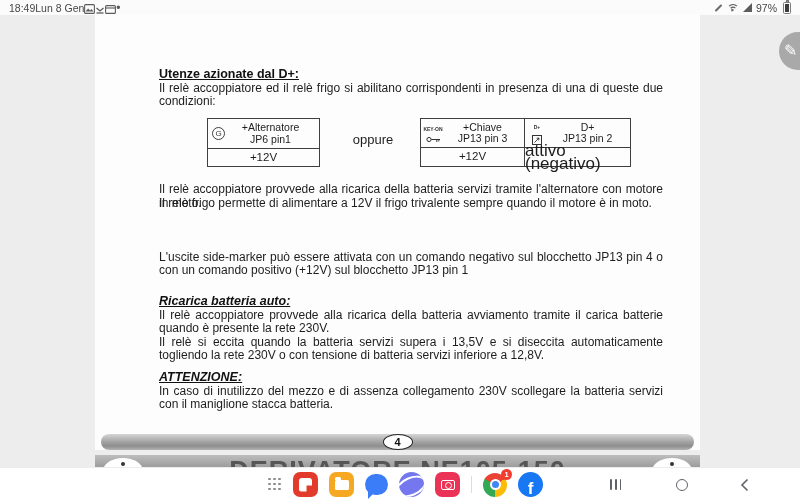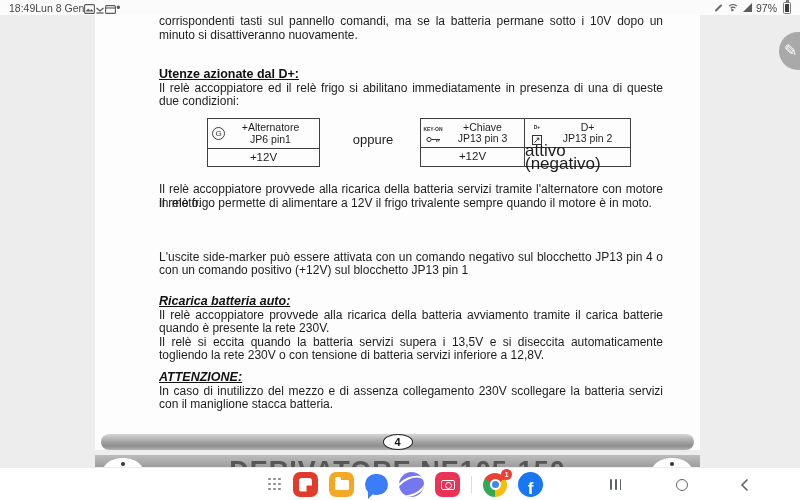--- a/index.html
+++ b/index.html
@@ -151,24 +151,23 @@
       </span>
     <span>97%</span>
     <span class="battery"></span>
   </div>
 </div>
 
 <div class="viewer">
   <div class="docpage">
     <div class="content">
 
-      <div class="para" style="top:0;">corrispondenti tasti sul pannello comandi, ma se la batteria permane sotto i 10V dopo un minuto si disattiveranno nuovamente.</div>
 
       <div class="h-sec" style="top:53px;">Utenze azionate dal D+:</div>
-      <div class="para" style="top:66.5px;">Il relè accoppiatore ed il relè frigo si abilitano immediatamente in presenza di una di queste due condizioni:</div>
+      <div class="para" style="top:66.5px;">Il relè accoppiatore ed il relè frigo si abilitano corrispondenti in presenza di una di queste due condizioni:</div>
 
       <div class="boxes">
         <div class="cbox box-left">
           <div class="row1">
             <span class="g-circle">G</span>
             <span class="cell-txt">
               <span>+Alternatore</span><br>
               <span>JP6 pin1</span>
             </span>
           </div>

